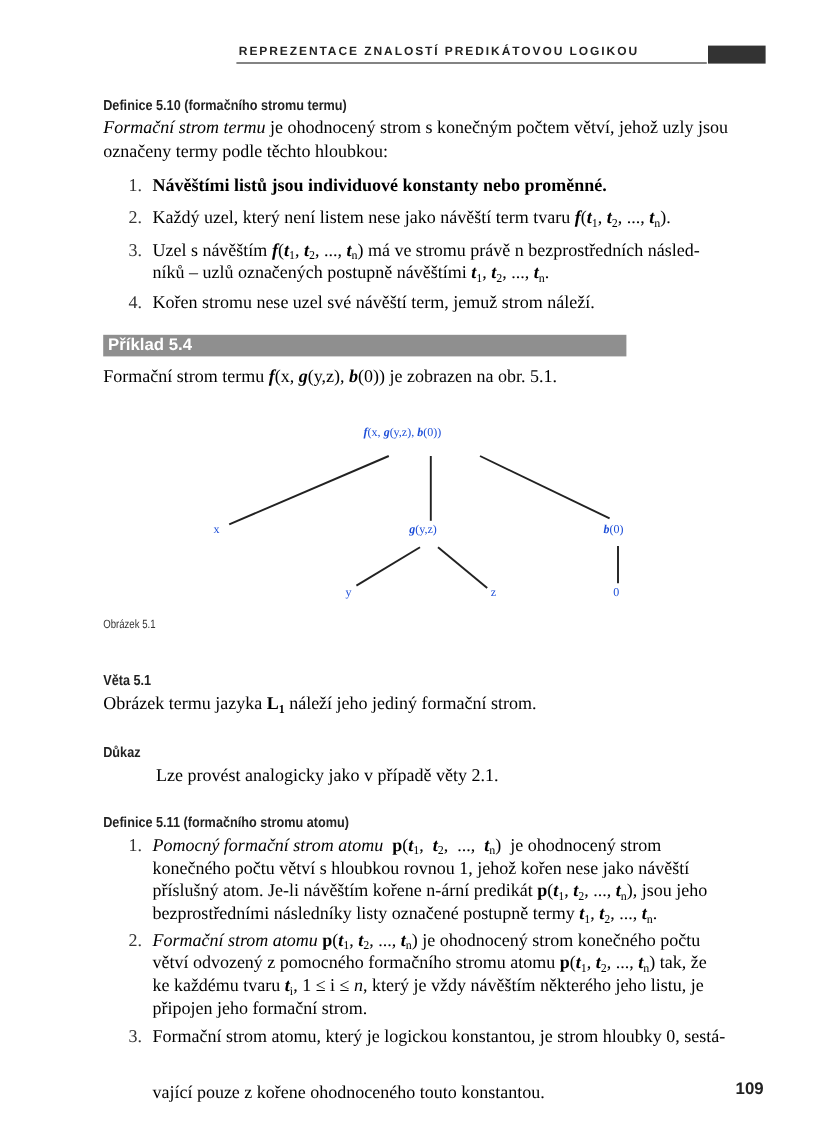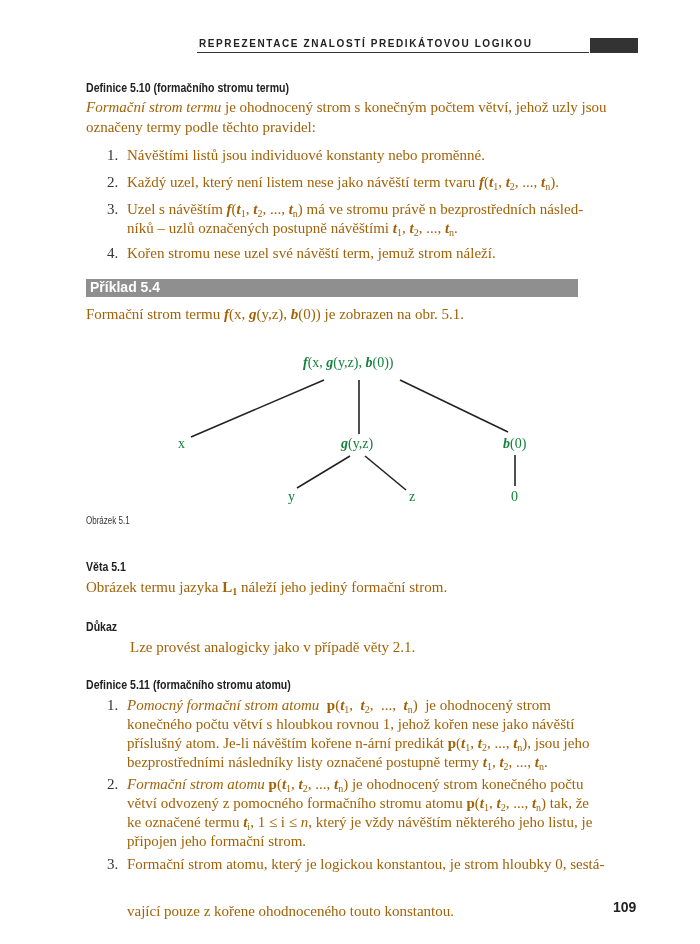--- a/index.html
+++ b/index.html
@@ -4,51 +4,51 @@
 <style>
   html, body { margin: 0; padding: 0; background: #ffffff; }
   body { width: 700px; height: 944px; position: relative; overflow: hidden; color: #2a2a2a; }
 
   .running-header { position: absolute; left: 199px; top: 38px; width: 440px; height: 16px; }
   .running-header .title { position: absolute; left: 0; top: 0; font-family: "Liberation Sans", sans-serif; font-weight: bold; font-size: 10px; letter-spacing: 1.6px; color: #222; white-space: nowrap; }
   .running-header .rule { position: absolute; left: -2px; top: 14px; width: 392px; height: 1px; background: #333; }
   .running-header .block { position: absolute; left: 391px; top: 0; width: 48px; height: 15px; background: #333; }
 
   .h { position: absolute; font-family: "Liberation Sans", sans-serif; font-weight: bold; font-size: 12px; color: #222; transform: scaleX(0.88); transform-origin: left; white-space: nowrap; }
-  .p { position: absolute; font-family: "Liberation Serif", serif; font-size: 15px; color: #a16207; white-space: nowrap; }
+  .p { position: absolute; font-family: "Liberation Serif", serif; font-size: 15px; color: #000000; white-space: nowrap; }
   .p i, .it { font-style: italic; }
   .b { font-weight: bold; font-style: italic; }
   .bf { font-weight: bold; }
   sub { font-size: 10px; vertical-align: -3px; line-height: 0; }
   .num { position: absolute; font-family: "Liberation Serif", serif; font-size: 15px; color: #333; }
 
-  .example-bar { position: absolute; left: 86px; top: 279px; width: 492px; height: 18px; background: #8f8f8f; }
+  .example-bar { position: absolute; left: 86px; top: 279px; width: 436px; height: 18px; background: #8f8f8f; }
   .example-bar span { position: absolute; left: 4px; top: 0px; font-family: "Liberation Sans", sans-serif; font-weight: bold; font-size: 14px; color: #ffffff; white-space: nowrap; }
 
   .tree { position: absolute; left: 0; top: 0; width: 700px; height: 944px; pointer-events: none; }
-  .node { position: absolute; font-family: "Liberation Serif", serif; font-size: 14px; color: #15803d; white-space: nowrap; }
+  .node { position: absolute; font-family: "Liberation Serif", serif; font-size: 10px; color: #1d4ed8; white-space: nowrap; }
 
   .caption { position: absolute; left: 86px; top: 515px; font-family: "Liberation Sans", sans-serif; font-size: 10px; color: #333; transform: scaleX(0.8); transform-origin: left; }
   .page-num { position: absolute; left: 613px; top: 899px; font-family: "Liberation Sans", sans-serif; font-weight: bold; font-size: 14px; color: #222; }
 </style>
 </head>
 <body>
 
 <div class="running-header">
   <span class="title">REPREZENTACE ZNALOSTÍ PREDIKÁTOVOU LOGIKOU</span>
   <div class="rule"></div>
   <div class="block"></div>
 </div>
 
 <div class="h" style="left:86px; top:81px;">Definice 5.10 (formačního stromu termu)</div>
 <div class="p" style="left:86px; top:99px;"><i>Formační strom termu</i><span> je ohodnocený strom s konečným počtem větví, jehož uzly jsou</span></div>
-<div class="p" style="left:86px; top:119px;">označeny termy podle těchto pravidel:</div>
+<div class="p" style="left:86px; top:119px;">označeny termy podle těchto hloubkou:</div>
 
 <div class="num" style="left:107px; top:147px;">1.</div>
-<div class="p" style="left:127px; top:147px;">Návěštími listů jsou individuové konstanty nebo proměnné.</div>
+<div class="p" style="left:127px; top:147px;font-weight:bold;">Návěštími listů jsou individuové konstanty nebo proměnné.</div>
 
 <div class="num" style="left:107px; top:174px;">2.</div>
 <div class="p" style="left:127px; top:174px;"><span>Každý uzel, který není listem nese jako návěští term tvaru </span><span class="b">f</span>(<span class="b">t</span><sub>1</sub>, <span class="b">t</span><sub>2</sub>, ..., <span class="b">t</span><sub>n</sub>).</div>
 
 <div class="num" style="left:107px; top:201px;">3.</div>
 <div class="p" style="left:127px; top:201px;"><span>Uzel s návěštím </span><span class="b">f</span>(<span class="b">t</span><sub>1</sub>, <span class="b">t</span><sub>2</sub>, ..., <span class="b">t</span><sub>n</sub>)<span> má ve stromu právě n bezprostředních násled-</span></div>
 <div class="p" style="left:127px; top:220px;"><span>níků – uzlů označených postupně návěštími </span><span class="b">t</span><sub>1</sub>, <span class="b">t</span><sub>2</sub>, ..., <span class="b">t</span><sub>n</sub>.</div>
 
 <div class="num" style="left:107px; top:245px;">4.</div>
 <div class="p" style="left:127px; top:245px;">Kořen stromu nese uzel své návěští term, jemuž strom náleží.</div>
@@ -88,20 +88,20 @@
 
 <div class="num" style="left:107px; top:697px;">1.</div>
 <div class="p" style="left:127px; top:697px; width:512px;"><i>Pomocný formační strom atomu</i>&nbsp;&nbsp;<span class="bf">p</span>(<span class="b">t</span><sub>1</sub>, &nbsp;<span class="b">t</span><sub>2</sub>, &nbsp;..., &nbsp;<span class="b">t</span><sub>n</sub>) &nbsp;<span>je ohodnocený strom</span></div>
 <div class="p" style="left:127px; top:716px;">konečného počtu větví s hloubkou rovnou 1, jehož kořen nese jako návěští</div>
 <div class="p" style="left:127px; top:735px;"><span>příslušný atom. Je-li návěštím kořene n-ární predikát</span> <span class="bf">p</span>(<span class="b">t</span><sub>1</sub>, <span class="b">t</span><sub>2</sub>, ..., <span class="b">t</span><sub>n</sub>)<span>, jsou jeho</span></div>
 <div class="p" style="left:127px; top:754px;"><span>bezprostředními následníky listy označené postupně termy </span><span class="b">t</span><sub>1</sub>, <span class="b">t</span><sub>2</sub>, ..., <span class="b">t</span><sub>n</sub>.</div>
 
 <div class="num" style="left:107px; top:776px;">2.</div>
 <div class="p" style="left:127px; top:776px;"><i>Formační strom atomu</i> <span class="bf">p</span>(<span class="b">t</span><sub>1</sub>, <span class="b">t</span><sub>2</sub>, ..., <span class="b">t</span><sub>n</sub>)<span> je ohodnocený strom konečného počtu</span></div>
 <div class="p" style="left:127px; top:795px;"><span>větví odvozený z pomocného formačního stromu atomu </span><span class="bf">p</span>(<span class="b">t</span><sub>1</sub>, <span class="b">t</span><sub>2</sub>, ..., <span class="b">t</span><sub>n</sub>)<span> tak, že</span></div>
-<div class="p" style="left:127px; top:814px;"><span>ke označené termu </span><span class="b">t</span><sub>i</sub><span>, 1 ≤ i ≤ </span><i>n</i><span>, který je vždy návěštím některého jeho listu, je</span></div>
+<div class="p" style="left:127px; top:814px;"><span>ke každému tvaru </span><span class="b">t</span><sub>i</sub><span>, 1 ≤ i ≤ </span><i>n</i><span>, který je vždy návěštím některého jeho listu, je</span></div>
 <div class="p" style="left:127px; top:833px;">připojen jeho formační strom.</div>
 
 <div class="num" style="left:107px; top:856px;">3.</div>
 <div class="p" style="left:127px; top:856px;">Formační strom atomu, který je logickou konstantou, je strom hloubky 0, sestá-</div>
 <div class="p" style="left:127px; top:875px;margin-top:28px;">vající pouze z kořene ohodnoceného touto konstantou.</div>
 
 <div class="page-num">109</div>
 
 </body></html>

